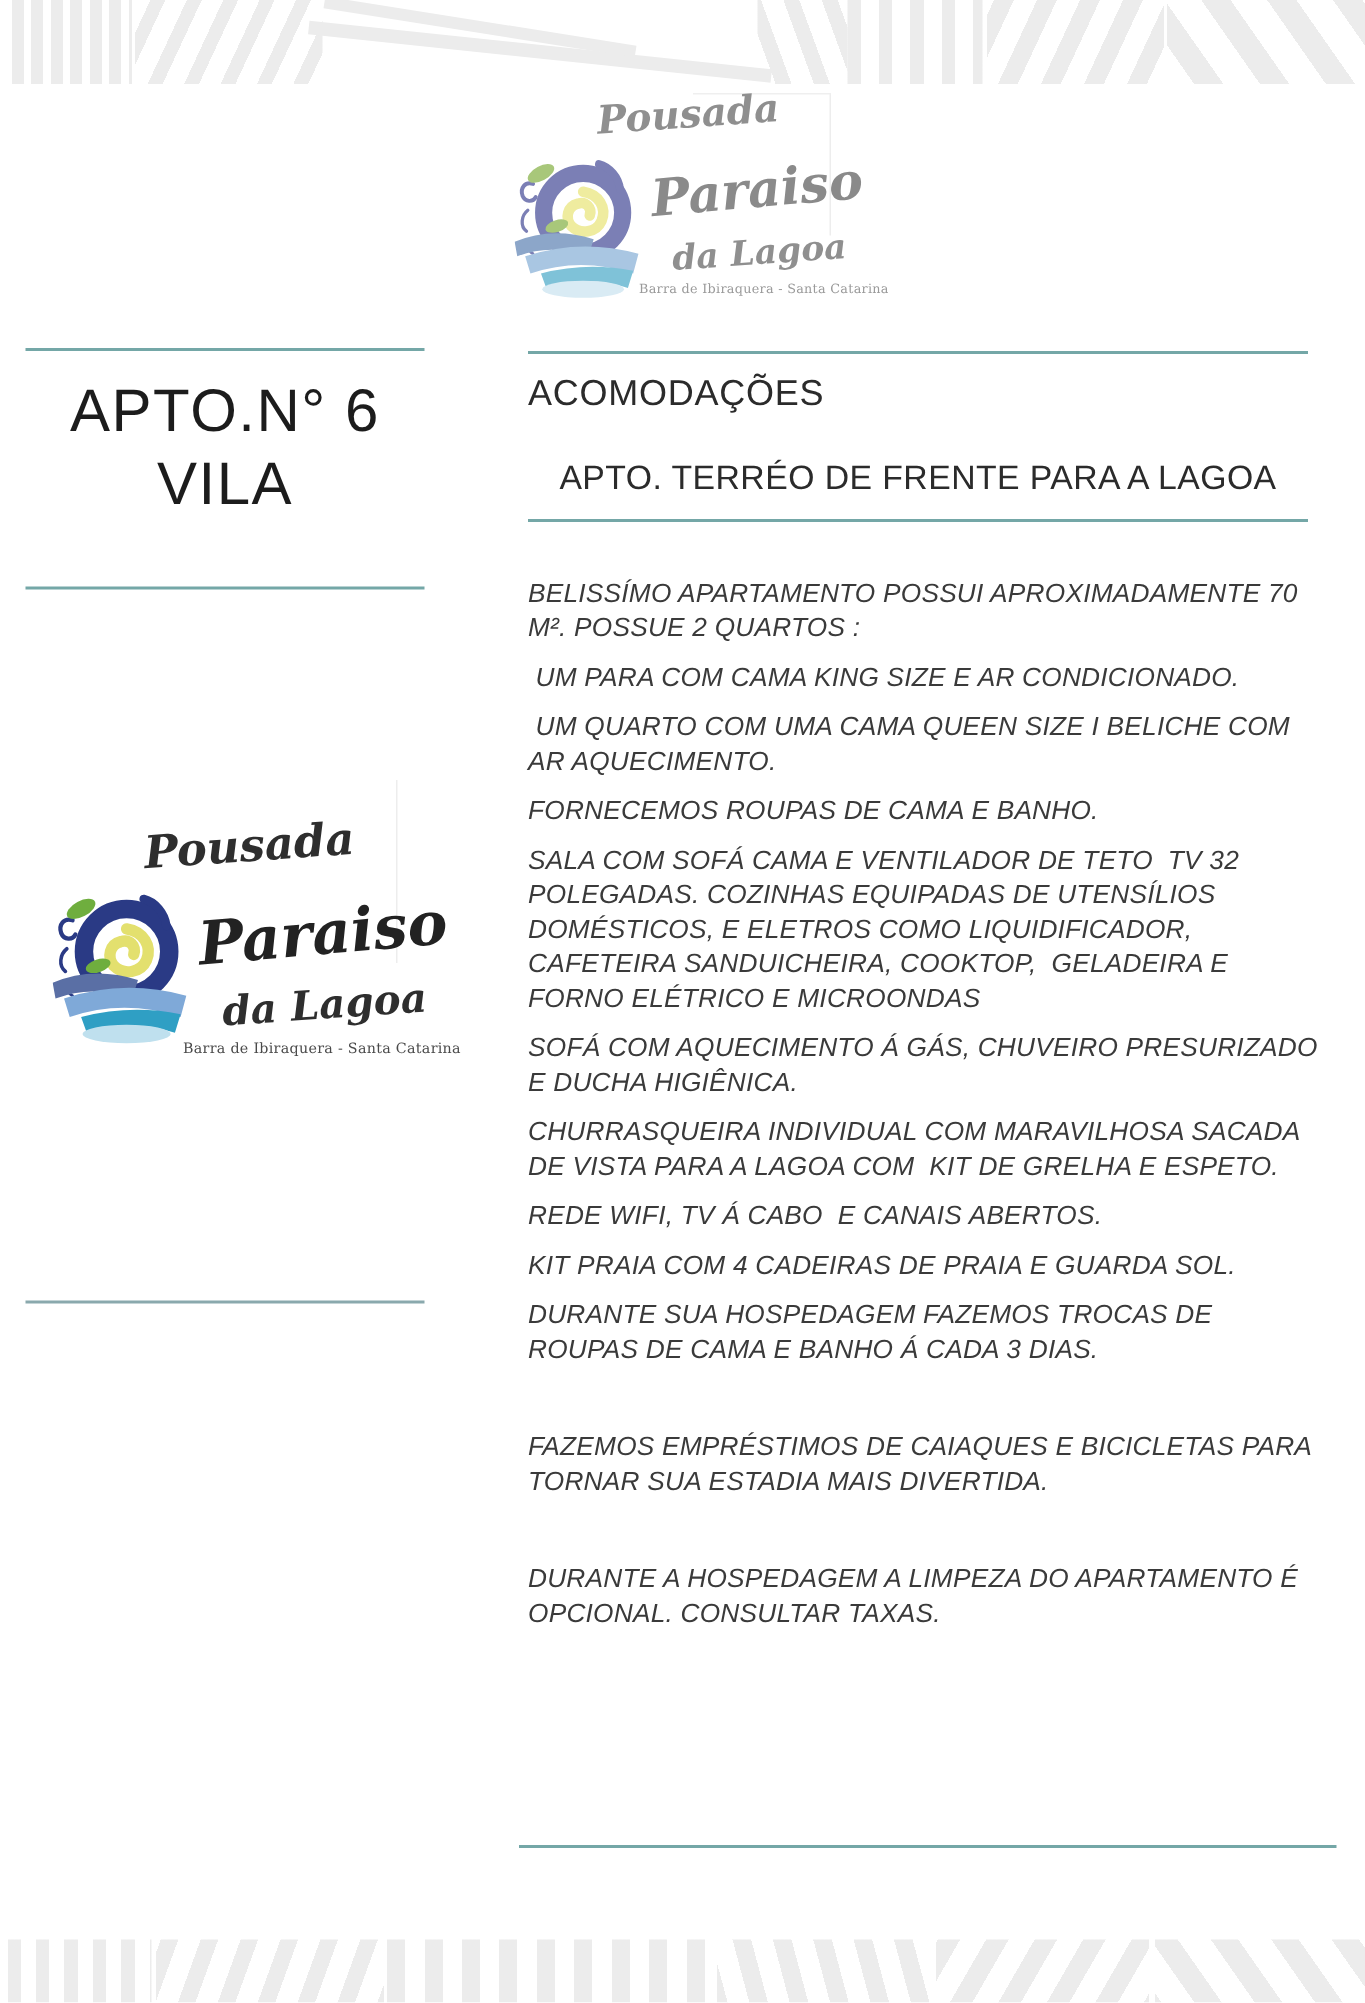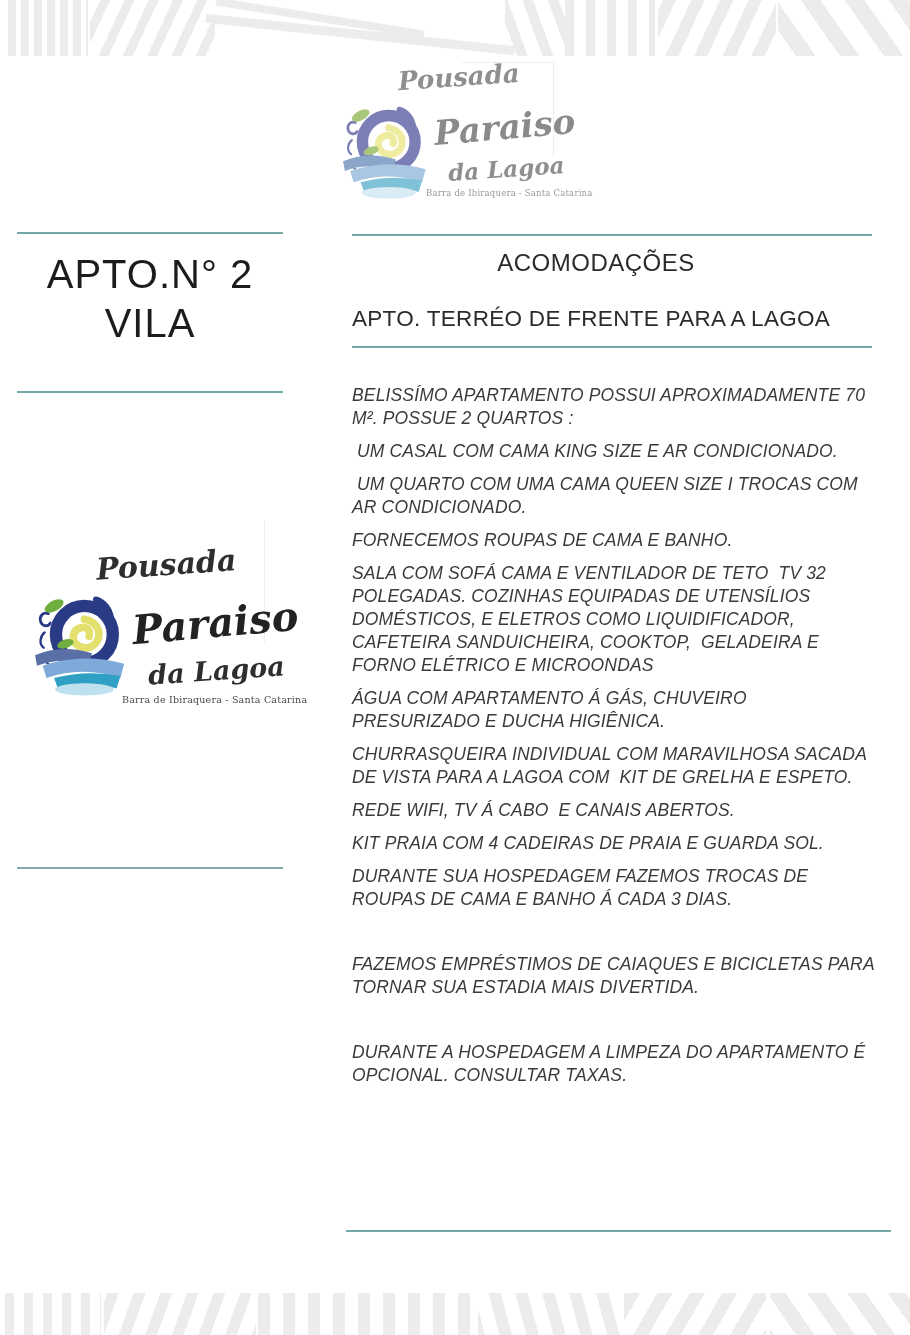--- a/index.html
+++ b/index.html
@@ -34,25 +34,25 @@
   .rule-right-1{left:352px;top:234px;width:520px;}
   .rule-right-2{left:352px;top:346px;width:520px;}
   .rule-right-3{left:346px;top:1230px;width:545px;}
   
   .apt-title{
     position:absolute;left:17px;top:250px;width:266px;text-align:center;
     font-size:40px;line-height:49px;color:#1c1c1c;letter-spacing:1px;
   }
   
   .acc-header{
-    position:absolute;left:336px;top:249px;width:520px;text-align:center;
+    position:absolute;left:352px;top:249px;width:520px;
     font-size:24px;letter-spacing:0.5px;color:#2b2b2b;
   }
   .acc-subheader{
-    position:absolute;left:352px;top:306px;width:520px;
+    position:absolute;left:352px;top:306px;width:520px;text-align:center;
     font-size:22.5px;letter-spacing:0.3px;color:#2b2b2b;
   }
   .body-text{position:absolute;left:352px;top:384px;width:527px;}
   .body-text p{
     margin:0 0 10px 0;font-size:17.5px;line-height:23px;letter-spacing:0.15px;
     color:#3a3a3a;white-space:pre-wrap;font-style:italic;
   }
   .body-text p.gap{margin-top:42px;}
   
   .logo{position:absolute;}
@@ -136,44 +136,44 @@
   </div>
 
   <div class="rule rule-left-1"></div>
   <div class="rule rule-left-2"></div>
   <div class="rule rule-left-3"></div>
   <div class="rule rule-right-1"></div>
   <div class="rule rule-right-2"></div>
   <div class="rule rule-right-3"></div>
 
   <div class="apt-title">
-    <div>APTO.N° 2</div>
+    <div>APTO.N° 6</div>
     <div>VILA</div>
   </div>
 
   <div class="logo logo-left">
     <svg class="icon" viewBox="0 0 100 115">
       <use href="#logo-icon-art"></use>
     </svg>
     <span class="t1">Pousada</span>
     <span class="t2">Paraiso</span>
     <span class="t3">da Lagoa</span>
     <span class="t4">Barra de Ibiraquera - Santa Catarina</span>
   </div>
 
   <div class="acc-header">ACOMODAÇÕES</div>
   <div class="acc-subheader">APTO. TERRÉO DE FRENTE PARA A LAGOA</div>
 
   <div class="body-text">
     <p>BELISSÍMO APARTAMENTO POSSUI APROXIMADAMENTE 70 M². POSSUE 2 QUARTOS :</p>
-    <p> UM CASAL COM CAMA KING SIZE E AR CONDICIONADO.</p>
-    <p> UM QUARTO COM UMA CAMA QUEEN SIZE I TROCAS COM AR CONDICIONADO.</p>
+    <p> UM PARA COM CAMA KING SIZE E AR CONDICIONADO.</p>
+    <p> UM QUARTO COM UMA CAMA QUEEN SIZE I BELICHE COM AR AQUECIMENTO.</p>
     <p>FORNECEMOS ROUPAS DE CAMA E BANHO.</p>
     <p>SALA COM SOFÁ CAMA E VENTILADOR DE TETO  TV 32 POLEGADAS. COZINHAS EQUIPADAS DE UTENSÍLIOS DOMÉSTICOS, E ELETROS COMO LIQUIDIFICADOR, CAFETEIRA SANDUICHEIRA, COOKTOP,  GELADEIRA E FORNO ELÉTRICO E MICROONDAS</p>
-    <p>ÁGUA COM APARTAMENTO Á GÁS, CHUVEIRO PRESURIZADO E DUCHA HIGIÊNICA.</p>
+    <p>SOFÁ COM AQUECIMENTO Á GÁS, CHUVEIRO PRESURIZADO E DUCHA HIGIÊNICA.</p>
     <p>CHURRASQUEIRA INDIVIDUAL COM MARAVILHOSA SACADA DE VISTA PARA A LAGOA COM  KIT DE GRELHA E ESPETO.</p>
     <p>REDE WIFI, TV Á CABO  E CANAIS ABERTOS.</p>
     <p>KIT PRAIA COM 4 CADEIRAS DE PRAIA E GUARDA SOL.</p>
     <p>DURANTE SUA HOSPEDAGEM FAZEMOS TROCAS DE ROUPAS DE CAMA E BANHO Á CADA 3 DIAS.</p>
     <p class="gap">FAZEMOS EMPRÉSTIMOS DE CAIAQUES E BICICLETAS PARA TORNAR SUA ESTADIA MAIS DIVERTIDA.</p>
     <p class="gap">DURANTE A HOSPEDAGEM A LIMPEZA DO APARTAMENTO É OPCIONAL. CONSULTAR TAXAS.</p>
   </div>
 
 </div>
 

